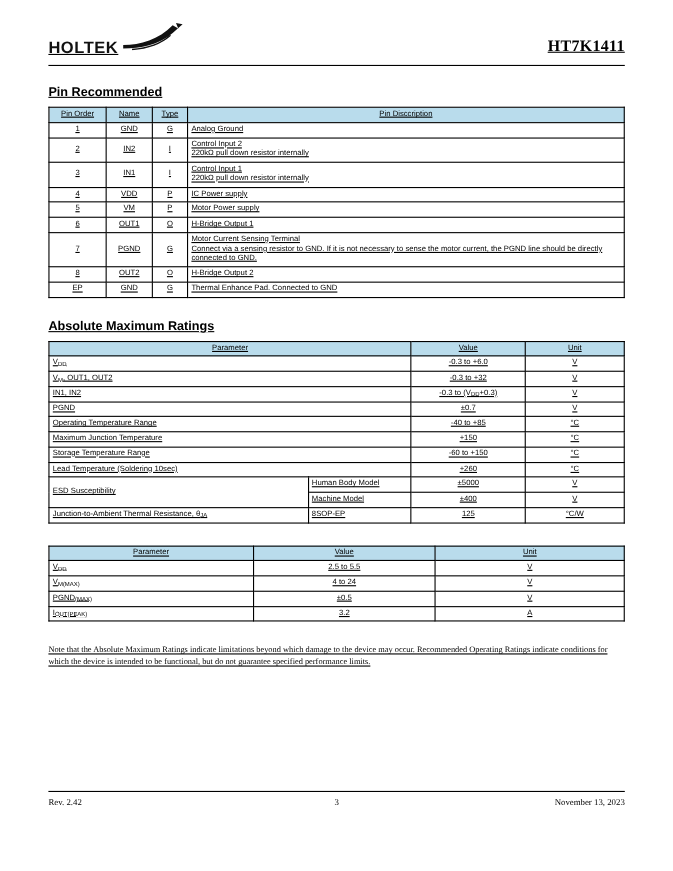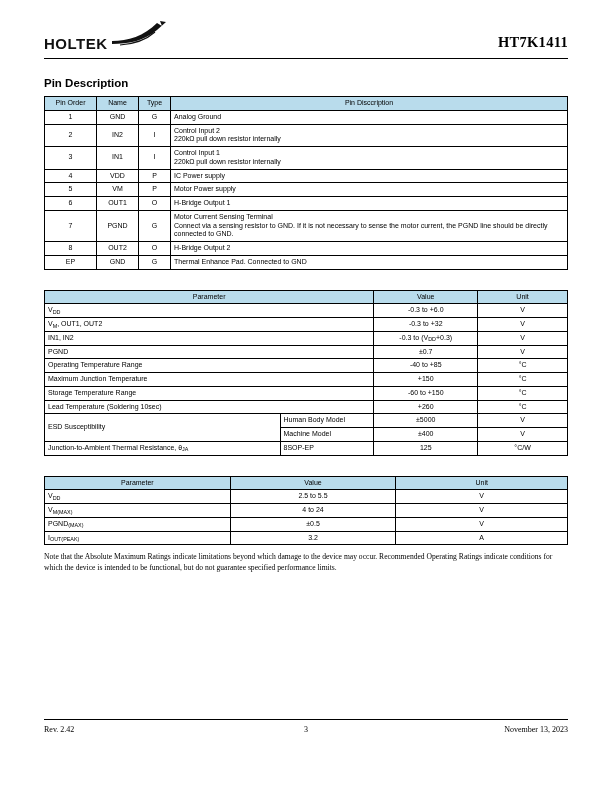--- a/index.html
+++ b/index.html
@@ -10,20 +10,21 @@
     background: #ffffff;
     font-family: "Liberation Sans", sans-serif;
     color: #000000;
     position: relative;
   }
   .page {
     position: relative;
     width: 612px;
     height: 792px;
     padding: 22px 44px 0 44px;
+    text-decoration: underline;
   }
   
   .header {
     display: flex;
     align-items: flex-start;
     justify-content: space-between;
     border-bottom: 1.2px solid #000;
     padding-bottom: 6px;
     margin-bottom: 18px;
   }
@@ -95,21 +96,21 @@
   .rec-tbl col.r1 { width: 186px; }
   .rec-tbl col.r2 { width: 166px; }
   .rec-tbl col.r3 { width: 172px; }
 
   sub { font-size: 5.4px; vertical-align: baseline; position: relative; top: 1.5px; }
 
   .footnote {
     font-size: 7.6px;
     font-family: "Liberation Serif", serif;
     line-height: 1.45;
-    margin-top: 6px;
+    margin-top: 20px;
   }
 
   
   .footer {
     position: absolute;
     left: 44px;
     right: 44px;
     bottom: 58px;
     border-top: 1.2px solid #000;
     padding-top: 5px;
@@ -131,21 +132,21 @@
       <span class="logo-mark">
         <svg width="58" height="26" viewBox="0 0 58 26">
           <path d="M2 21 C 18 21, 34 16, 47 3 L 52 6 L 50 1 L 56 2 L 47 10 C 34 21, 18 24, 2 24 Z" fill="#111"></path>
           <path d="M10 25 C 24 24, 36 20, 45 12" stroke="#111" stroke-width="1.2" fill="none"></path>
         </svg>
       </span>
     </div>
     <div class="doc-title">HT7K1411</div>
   </div>
 
-  <h2 class="section">Pin Description</h2>
+  <h2 class="section">Pin Recommended</h2>
   <table class="t pin-tbl">
     <colgroup>
         <col class="c1">
         <col class="c2">
         <col class="c3">
         <col>
       </colgroup>
     <thead>
       <tr>
         <th>Pin Order</th>
@@ -207,20 +208,21 @@
           <td class="c">EP</td>
           <td class="c">GND</td>
           <td class="c">G</td>
           <td class="l">Thermal Enhance Pad. Connected to GND</td>
         </tr>
       </tbody>
   </table>
 
   <div class="sec-gap"></div>
 
+  <h2 class="section">Absolute Maximum Ratings</h2>
   <table class="t amr-tbl">
     <colgroup>
         <col class="a1">
         <col class="a2">
         <col class="a3">
         <col class="a4">
       </colgroup>
     <thead>
       <tr>
         <th colspan="2">Parameter</th>

